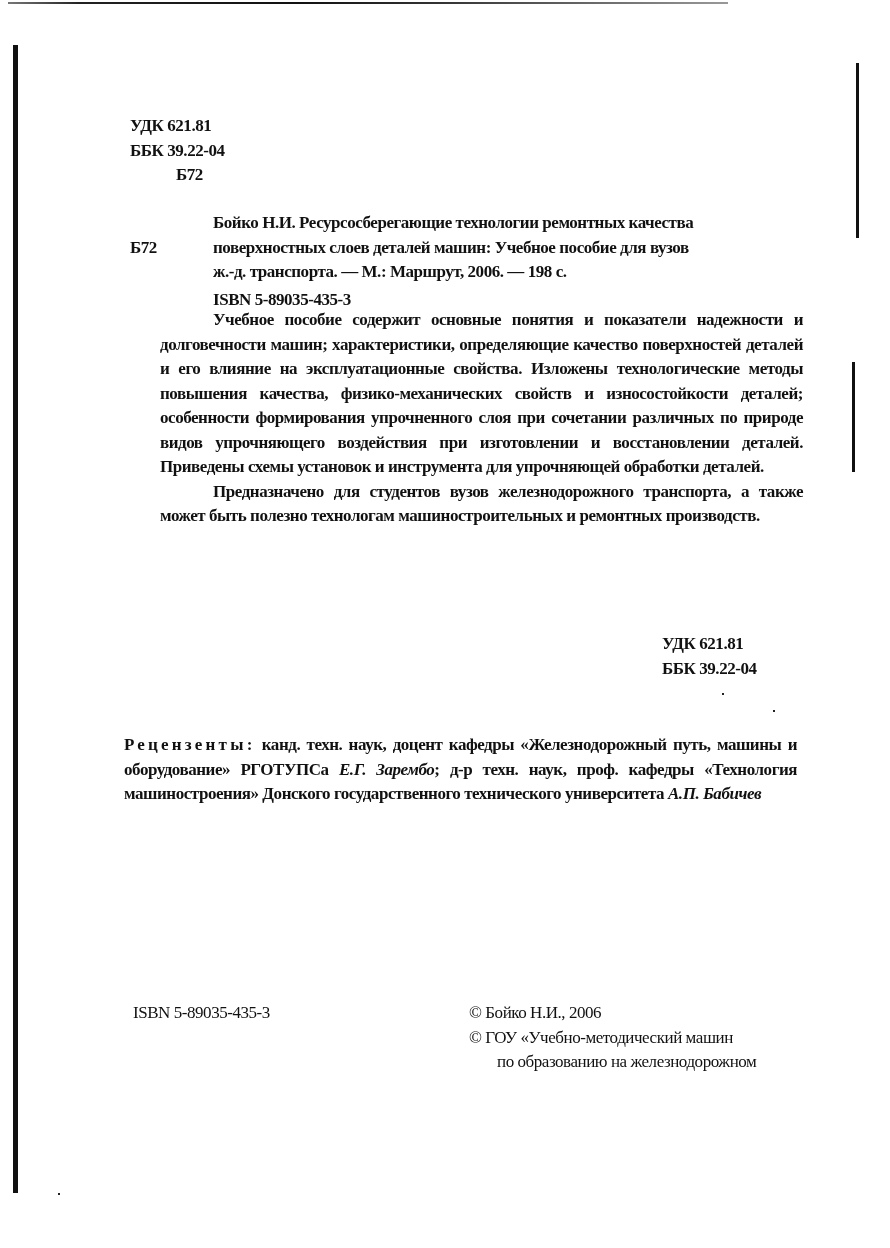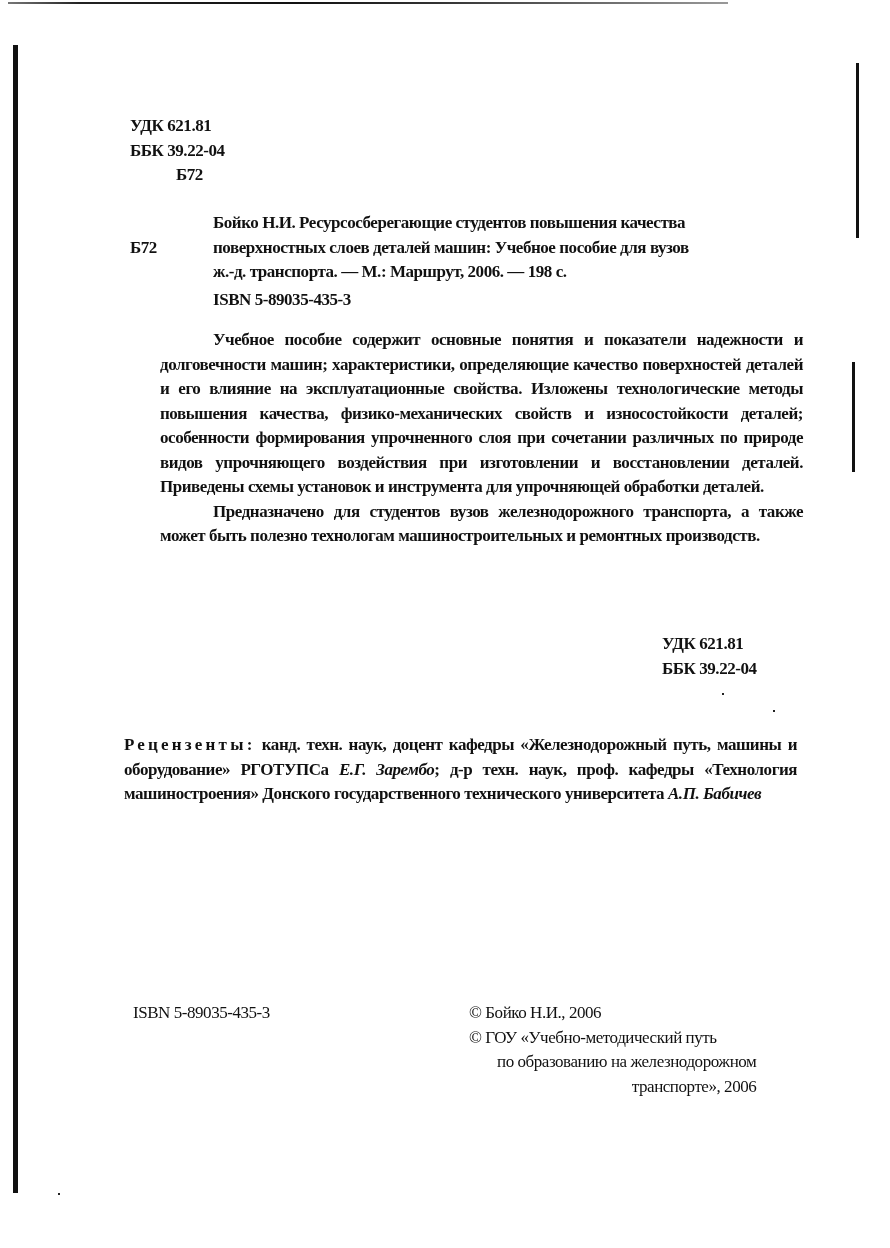--- a/index.html
+++ b/index.html
@@ -32,31 +32,31 @@
 
   .udk-top { left: 130px; top: 114px; }
   .udk-top div { white-space: nowrap; }
   .udk-top .b72 { padding-left: 46px; }
 
   .biblio-code { left: 130px; top: 236px; }
   .biblio { left: 213px; top: 211px; width: 590px; }
   .biblio .line { white-space: nowrap; }
   .biblio .isbn { margin-top: 3px; }
 
-  .abstract { left: 160px; top: 328px; width: 643px; text-align: justify; }
+  .abstract { left: 160px; top: 308px; width: 643px; text-align: justify; }
   .abstract p { margin: 0; text-indent: 53px; }
 
   .udk-right { left: 662px; top: 632px; }
 
   .reviewers { left: 124px; top: 733px; width: 673px; text-align: justify; }
   .spaced { letter-spacing: 3.2px; }
 
   .isbn-bottom { left: 133px; top: 1001px; font-weight: normal; }
   .copyrights { left: 425px; top: 1001px; font-weight: normal; margin-left: 44px; }
-  .copyrights .indent { padding-left: 28px; text-align: right; }
+  .copyrights .indent { padding-left: 28px; }
 </style>
 </head>
 <body>
 
 <div class="scan-top"></div>
 <div class="scan-left"></div>
 <div class="scan-right-1"></div>
 <div class="scan-right-2"></div>
 <div class="dot" style="left:58px; top:1193px;"></div>
 <div class="dot" style="left:722px; top:693px;"></div>
@@ -64,21 +64,21 @@
 
 <div class="abs t udk-top">
   <div>УДК 621.81</div>
   <div>ББК 39.22-04</div>
   <div class="b72">Б72</div>
 </div>
 
 <div class="abs t biblio-code">Б72</div>
 
 <div class="abs t biblio">
-  <div class="line"><span>Бойко Н.И.</span><span> Ресурсосберегающие студентов повышения качества</span></div>
+  <div class="line"><span>Бойко Н.И.</span><span> Ресурсосберегающие технологии ремонтных качества</span></div>
   <div class="line">поверхностных слоев деталей машин: Учебное пособие для вузов</div>
   <div class="line">ж.-д. транспорта. — М.: Маршрут, 2006. — 198 с.</div>
   <div class="line isbn">ISBN 5-89035-435-3</div>
 </div>
 
 <div class="abs t abstract">
   <p>Учебное пособие содержит основные понятия и показатели надежности и долговечности машин; характеристики, определяющие качество поверхностей деталей и его влияние на эксплуатационные свойства. Изложены технологические методы повышения качества, физико-механических свойств и износостойкости деталей; особенности формирования упрочненного слоя при сочетании различных по природе видов упрочняющего воздействия при изготовлении и восстановлении деталей. Приведены схемы установок и инструмента для упрочняющей обработки деталей.</p>
   <p>Предназначено для студентов вузов железнодорожного транспорта, а также может быть полезно технологам машиностроительных и ремонтных производств.</p>
 </div>
 
@@ -86,16 +86,15 @@
   <div>УДК 621.81</div>
   <div>ББК 39.22-04</div>
 </div>
 
 <div class="abs t reviewers"><span class="spaced">Рецензенты:</span><span> канд. техн. наук, доцент кафедры «Железнодорожный путь, машины и оборудование» РГОТУПСа </span><span class="ital">Е.Г. Зарембо</span><span>; д-р техн. наук, проф. кафедры «Технология машиностроения» Донского государственного технического университета </span><span class="ital">А.П. Бабичев</span></div>
 
 <div class="abs t isbn-bottom">ISBN 5-89035-435-3</div>
 
 <div class="abs t copyrights">
   <div>© Бойко Н.И., 2006</div>
-  <div>© ГОУ «Учебно-методический путь</div>
+  <div>© ГОУ «Учебно-методический машин</div>
   <div class="indent">по образованию на железнодорожном</div>
-  <div class="indent">транспорте», 2006</div>
 </div>
 
 </body></html>

